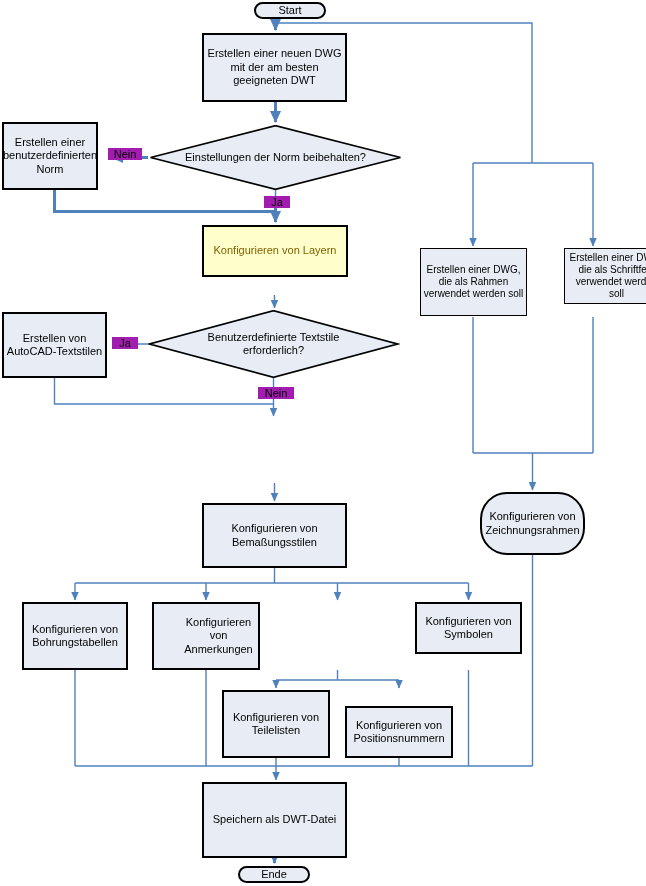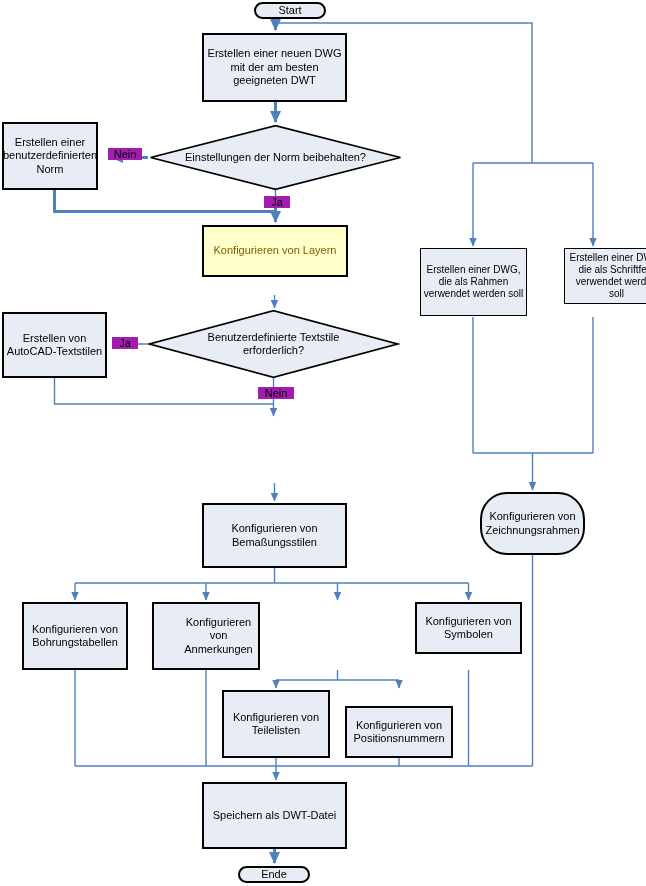--- a/index.html
+++ b/index.html
@@ -152,21 +152,21 @@
   </div>
   <div class="node box" style="left:415px;top:602px;width:107px;height:52px;">
     <span>Konfigurieren von Symbolen</span>
   </div>
   <div class="node box" style="left:222px;top:690px;width:108px;height:68px;">
     <span>Konfigurieren von Teilelisten</span>
   </div>
   <div class="node box" style="left:345px;top:690px;width:108px;height:52px;margin-top:16px;">
     <span>Konfigurieren von Positionsnummern</span>
   </div>
-  <div class="node box" style="left:202px;top:782px;width:145px;height:67px;">
+  <div class="node box" style="left:202px;top:782px;width:145px;height:76px;">
     <span>Speichern als DWT-Datei</span>
   </div>
 
   <div class="node diamond d1" style="left:148px;top:125px;width:255px;height:65px;">
     <svg viewBox="0 0 100 100" preserveAspectRatio="none">
       <polygon points="50,1 99,50 50,99 1,50" vector-effect="non-scaling-stroke"></polygon>
     </svg>
     <span class="lbl">Einstellungen der Norm beibehalten?</span>
   </div>
   <div class="node diamond d2" style="left:147px;top:310px;width:253px;height:68px;">

